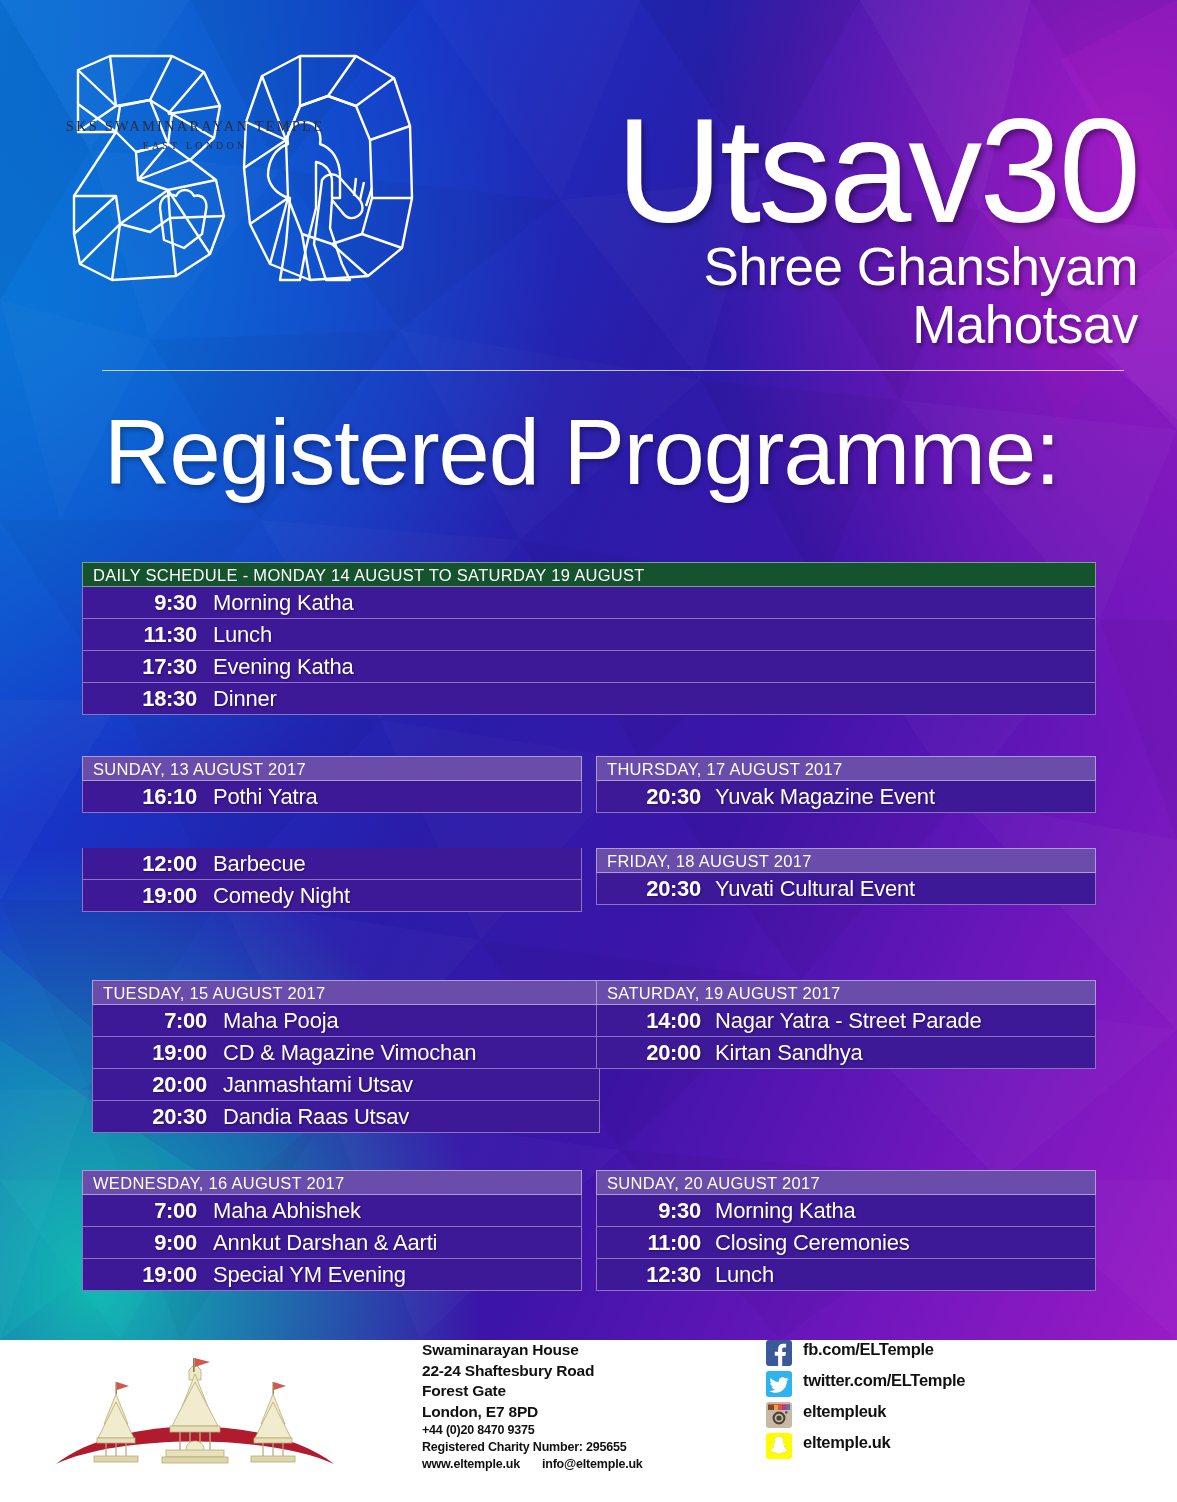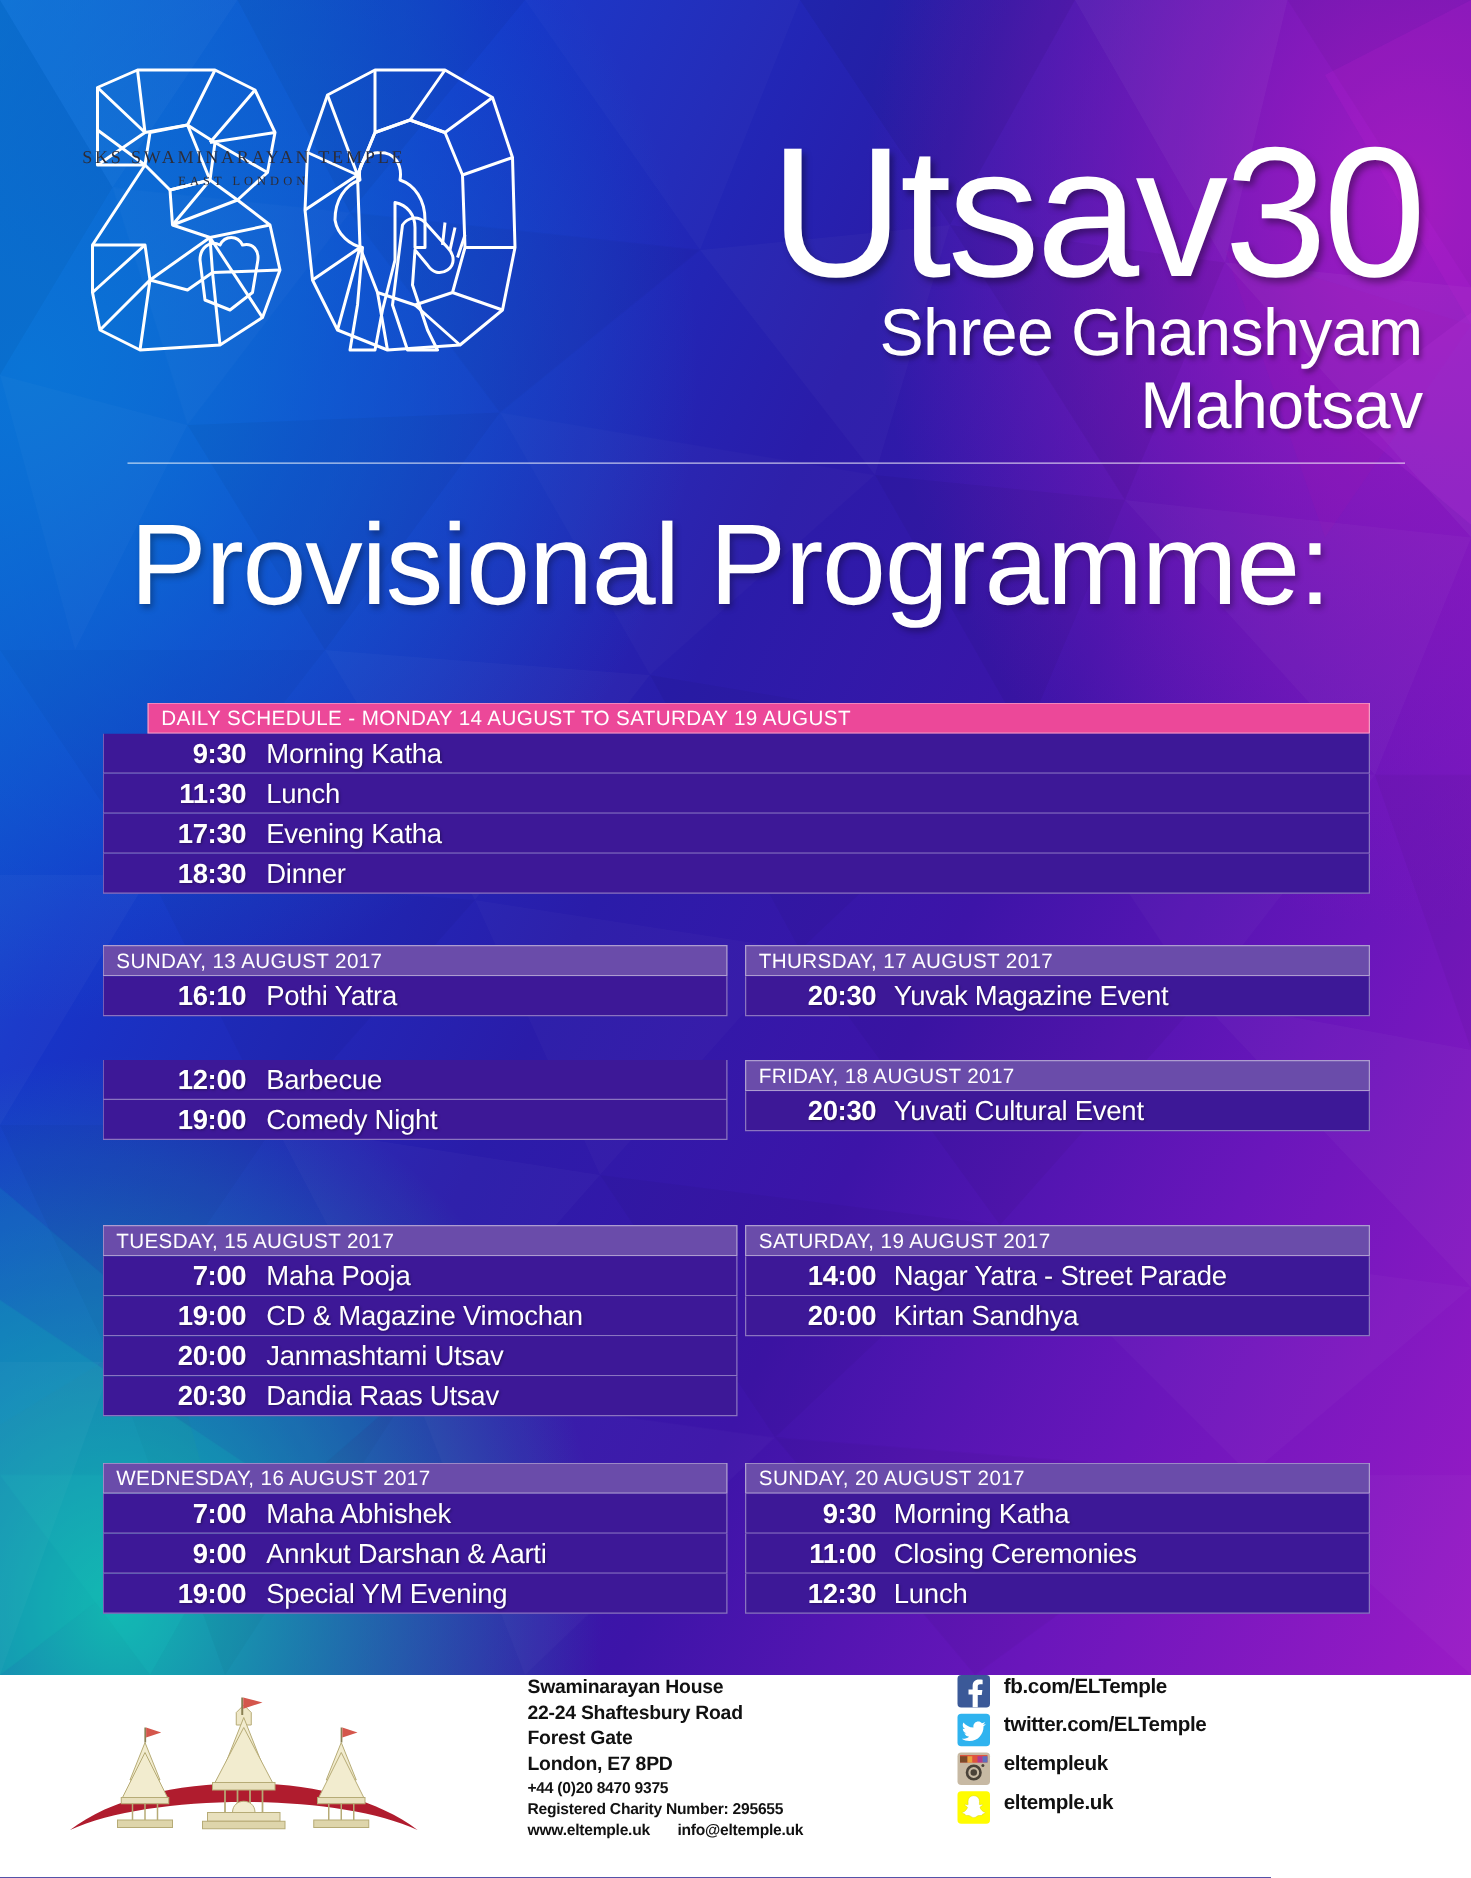--- a/index.html
+++ b/index.html
@@ -50,21 +50,21 @@
     text-shadow:2px 3px 5px rgba(0,0,0,.30);
   }
   
   .tbl { position:absolute; }
   .tbl-hdr {
     color:#fff; font-size:16.5px; line-height:25px; height:25px;
     padding:0 0 0 10px; letter-spacing:.3px; white-space:nowrap;
     border:1px solid rgba(255,255,255,.45);
     overflow:hidden;
   }
-  .hdr-cyan { background:#ec4899;margin-left:36px; }
+  .hdr-cyan { background:#14532d; }
   .hdr-purple { background:#6a4caa; }
   .row {
     display:flex; align-items:center;
     height:32px;
     background:#3d1897;
     border-left:1px solid rgba(255,255,255,.40);
     border-right:1px solid rgba(255,255,255,.40);
     border-bottom:1px solid rgba(255,255,255,.40);
     color:#fff;
   }
@@ -211,21 +211,21 @@
       </g>
     </svg>
 
     <div id="titleblock">
       <div id="maintitle">Utsav30</div>
       <div id="subtitle">Shree Ghanshyam Mahotsav</div>
     </div>
   </div>
 
   <div id="rule"></div>
-  <div id="pagetitle">Provisional Programme:</div>
+  <div id="pagetitle">Registered Programme:</div>
 
   <div class="tbl" style="left:82px; top:562px; width:1014px;">
     <div class="tbl-hdr hdr-cyan">DAILY SCHEDULE - MONDAY 14 AUGUST TO SATURDAY 19 AUGUST</div>
     <div class="row">
       <span class="t">9:30</span>
       <span class="e">Morning Katha</span>
     </div>
     <div class="row">
       <span class="t">11:30</span>
       <span class="e">Lunch</span>
@@ -268,21 +268,21 @@
   </div>
 
   <div class="tbl narrow" style="left:596px; top:848px; width:500px;">
     <div class="tbl-hdr hdr-purple">FRIDAY, 18 AUGUST 2017</div>
     <div class="row">
       <span class="t">20:30</span>
       <span class="e">Yuvati Cultural Event</span>
     </div>
   </div>
 
-  <div class="tbl" style="left:82px; top:980px; width:508px;">
+  <div class="tbl" style="left:92px; top:980px; width:508px;">
     <div class="tbl-hdr hdr-purple">TUESDAY, 15 AUGUST 2017</div>
     <div class="row">
       <span class="t">7:00</span>
       <span class="e">Maha Pooja</span>
     </div>
     <div class="row">
       <span class="t">19:00</span>
       <span class="e">CD &amp; Magazine Vimochan</span>
     </div>
     <div class="row">

